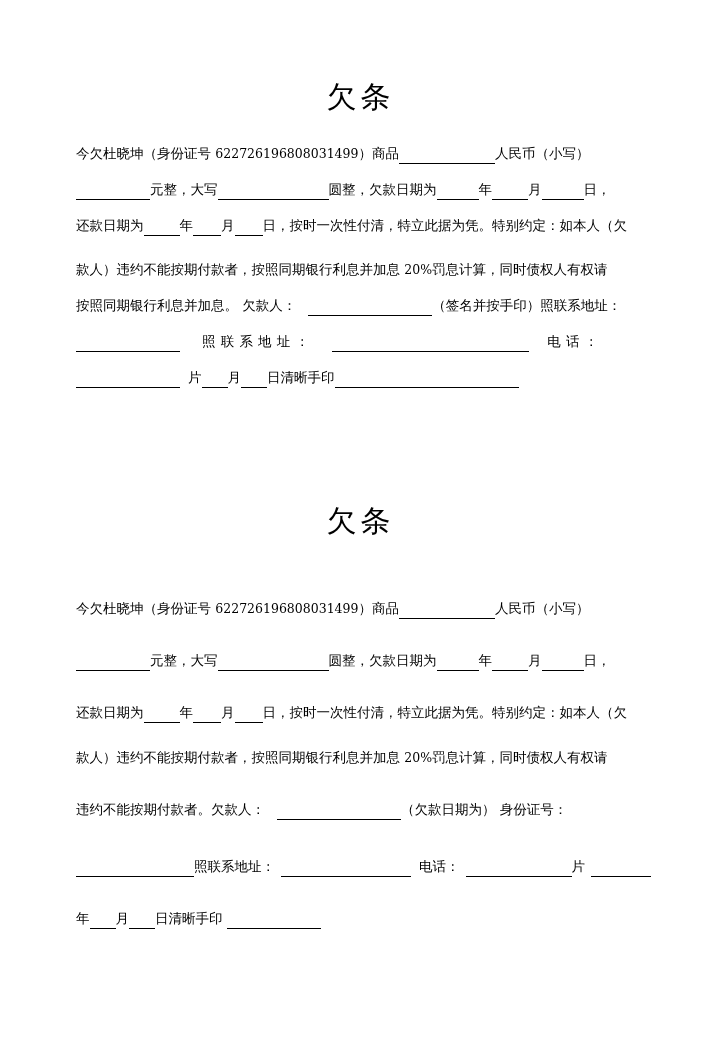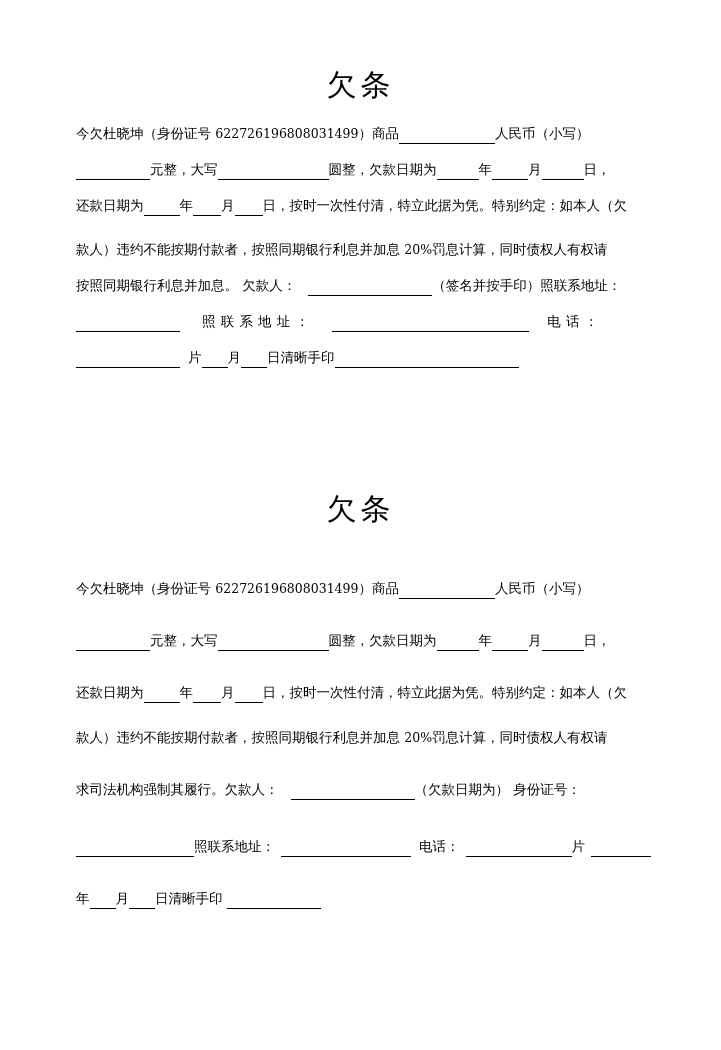--- a/index.html
+++ b/index.html
@@ -22,34 +22,35 @@
     right: 0;
   }
   .doc-title {
     text-align: center;
     font-family: "DejaVu Serif", serif;
     font-size: 30px;
     line-height: 1.1;
     letter-spacing: 4px;
     color: #000000;
     font-weight: normal;
-    margin: 0;
+    margin: 12px;
   }
   .body-block {
     position: absolute;
     left: 76px;
     width: 570px;
   }
   .line {
     font-size: 13.5px;
     color: #000;
     white-space: nowrap;
     position: absolute;
     left: 0;
     letter-spacing: 0px;
+    margin-top: 20px;
   }
   .ser {
     font-family: "DejaVu Serif", serif;
     font-size: 12.5px;
   }
   .u {
     display: inline-block;
     border-bottom: 1.3px solid #000;
     vertical-align: -2px;
   }
@@ -78,19 +79,19 @@
       </div>
   </div>
 
   <div class="doc-section" style="top:0;">
     <div class="doc-title" style="position:absolute; top:492px; left:0; right:0;">欠条</div>
     <div class="body-block" id="body2" style="top:0;">
         <div class="line" style="top: 580px;"><span>今欠杜晓坤（身份证号 </span><span class="ser">622726196808031499</span><span>）商品</span><span class="u" style="width: 96px;">&nbsp;</span><span>人民币（小写）</span></div>
         <div class="line" style="top: 632px;"><span class="u" style="width: 74px;">&nbsp;</span><span>元整，大写</span><span class="u" style="width: 111px;">&nbsp;</span><span>圆整，欠款日期为</span><span class="u" style="width: 42px;">&nbsp;</span><span>年</span><span class="u" style="width: 36px;">&nbsp;</span><span>月</span><span class="u" style="width: 42px;">&nbsp;</span><span>日，</span></div>
         <div class="line" style="top: 684px;"><span>还款日期为</span><span class="u" style="width: 36px;">&nbsp;</span><span>年</span><span class="u" style="width: 28px;">&nbsp;</span><span>月</span><span class="u" style="width: 28px;">&nbsp;</span><span>日，按时一次性付清，特立此据为凭。特别约定：如本人（欠</span></div>
         <div class="line" style="top: 729px;"><span>款人）违约不能按期付款者，按照同期银行利息并加息 </span><span class="ser">20%</span><span>罚息计算，同时债权人有权请</span></div>
-        <div class="line" style="top: 781px;"><span>求司法机构强制其履行。欠款人：</span><span class="gap" style="width: 12px;">&nbsp;</span><span class="u" style="width: 124px;">&nbsp;</span><span>（欠款日期为） 身份证号：</span></div>
+        <div class="line" style="top: 781px;"><span>违约不能按期付款者。欠款人：</span><span class="gap" style="width: 12px;">&nbsp;</span><span class="u" style="width: 124px;">&nbsp;</span><span>（欠款日期为） 身份证号：</span></div>
         <div class="line" style="top: 838px;"><span class="u" style="width: 118px;">&nbsp;</span><span>照联系地址：</span><span class="gap" style="width: 6px;">&nbsp;</span><span class="u" style="width: 130px;">&nbsp;</span><span class="gap" style="width: 8px;">&nbsp;</span><span>电话：</span><span class="gap" style="width: 6px;">&nbsp;</span><span class="u" style="width: 106px;">&nbsp;</span><span>片</span><span class="gap" style="width: 6px;">&nbsp;</span><span class="u" style="width: 60px;">&nbsp;</span></div>
         <div class="line" style="top: 890px;"><span>年</span><span class="u" style="width: 26px;">&nbsp;</span><span>月</span><span class="u" style="width: 26px;">&nbsp;</span><span>日清晰手印</span><span class="gap" style="width: 4px;">&nbsp;</span><span class="u" style="width: 94px;">&nbsp;</span></div>
       </div>
   </div>
 
 </div>
 
 </body></html>

